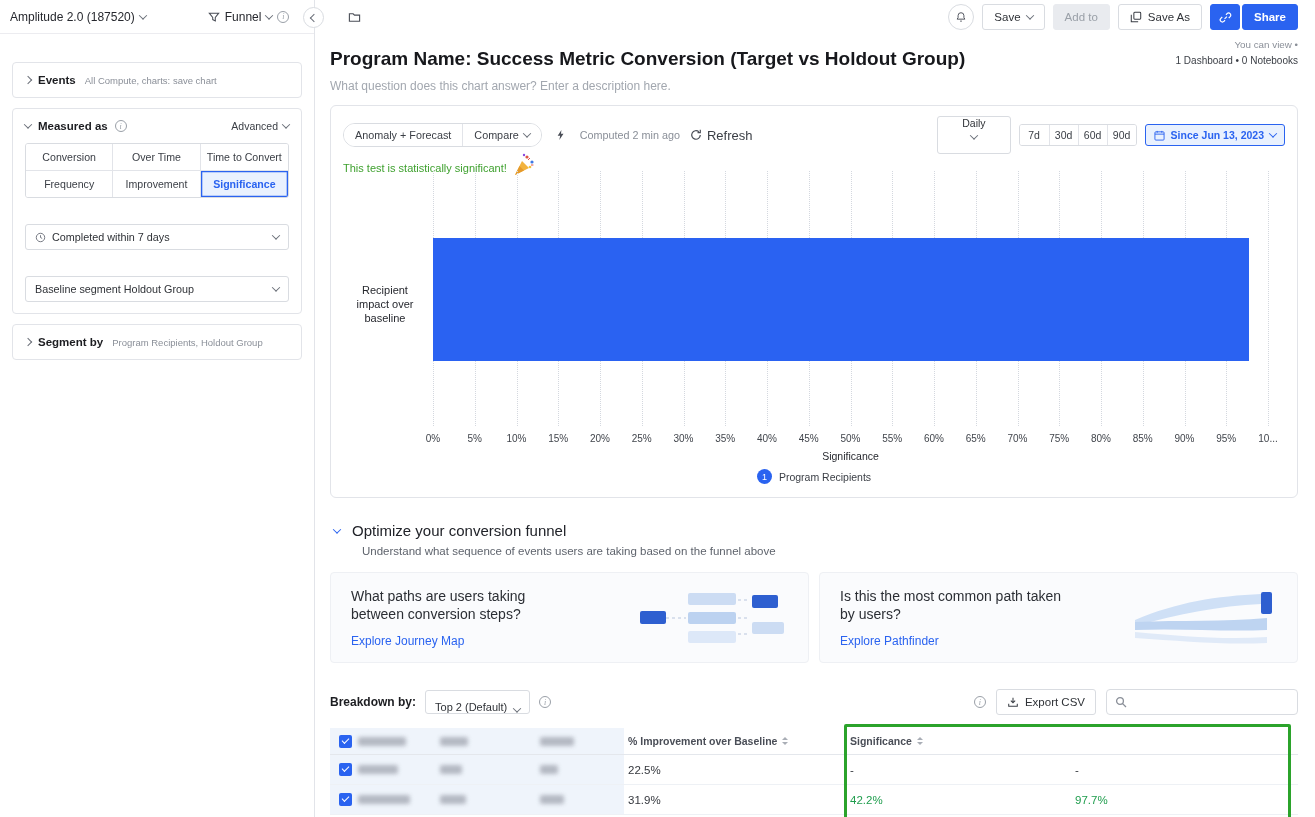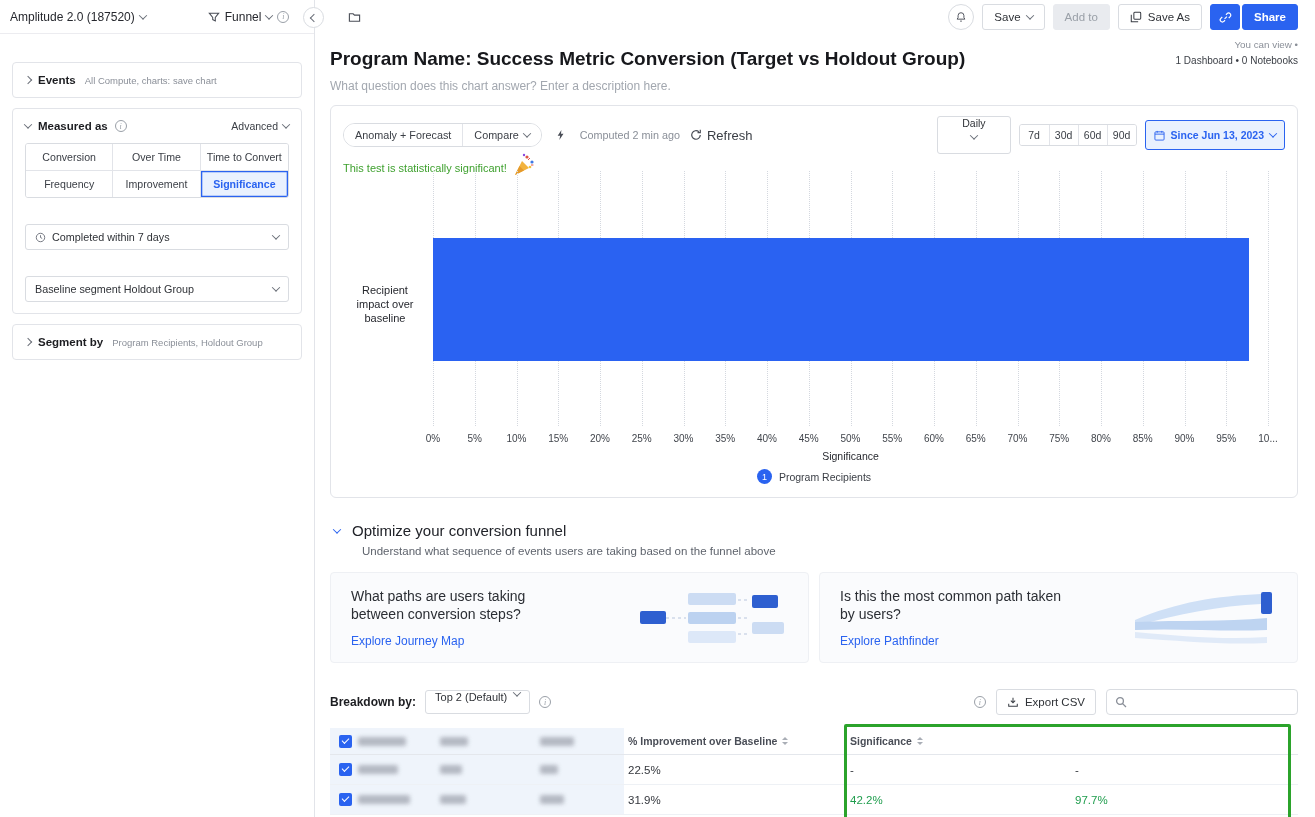--- a/index.html
+++ b/index.html
@@ -60,21 +60,21 @@
   .ct-row { display:flex; align-items:center; gap:10px; padding:10px 12px 0 12px; }
   .pill-group { display:inline-flex; border:1px solid #d9dce1; border-radius:13px; overflow:hidden; }
   .pill { background:#fff; border:none; font-family:inherit; font-size:10.8px; color:#3a3e45; padding:5px 11px; display:inline-flex; align-items:center; gap:5px; cursor:pointer; }
   .pill + .pill { border-left:1px solid #e2e4e9; }
   .computed { font-size:10.8px; color:#8a8f98; }
   .refresh { display:inline-flex; align-items:center; gap:5px; font-size:13px; color:#3a3e45; background:none; border:none; cursor:pointer; font-family:inherit; }
   .btn.sm { height:38px; font-size:10.5px; padding:0 24px; gap:5px;flex-direction:column; }
   .seg-group { display:inline-flex; border:1px solid #d9dce1; border-radius:3px; overflow:hidden; height:22px; }
   .seg { background:#fff; border:none; font-family:inherit; font-size:10.5px; color:#3a3e45; width:29px; cursor:pointer; }
   .seg + .seg { border-left:1px solid #e2e4e9; }
-  .date-btn { display:inline-flex; align-items:center; gap:6px; height:30px; border:1px solid #2a63f0; background:#e9f1fe; color:#2a63f0; border-radius:3px; padding:0 8px; font-size:10.5px; font-weight:700; font-family:inherit; cursor:pointer; }
+  .date-btn { display:inline-flex; align-items:center; gap:6px; height:22px; border:1px solid #2a63f0; background:#e9f1fe; color:#2a63f0; border-radius:3px; padding:0 8px; font-size:10.5px; font-weight:700; font-family:inherit; cursor:pointer; }
   .sig-note-row { display:flex; align-items:center; gap:4px; padding:1px 12px; }
   .sig-note { font-size:11px; color:#3fa12f; font-weight:400; }
   .party { position:relative; top:-3px; }
 
   .plot { position:absolute; left:102px; right:29px; top:65px; height:255px; }
   .gridline { position:absolute; top:0; bottom:0; width:0; border-left:1px dotted #d4d8df; }
   .bar { position:absolute; left:0; top:67px; height:123px; background:#2a62f2; z-index:2; }
   .ylabel { position:absolute; left:18px; top:178px; width:72px; text-align:center; font-size:11px; color:#26282e; line-height:1.25; }
   .xticks { position:absolute; left:102px; right:29px; top:327px; height:13px; }
   .xtick { position:absolute; transform:translateX(-50%); font-size:10px; color:#41454c; white-space:nowrap; }
@@ -89,21 +89,21 @@
   .opt-sub { margin-top:6px; margin-left:32px; font-size:11.5px; color:#5f646d; }
   .cards { display:flex; gap:10px; margin-top:15px; }
   .card { flex:1; background:#fafbfd; border:1px solid #eef0f4; border-radius:4px; padding:14px 20px; display:flex; align-items:center; cursor:pointer; }
   .card-q { font-size:14px; color:#2b2e34; line-height:1.3; max-width:225px; }
   .card-link { margin-top:11px; font-size:12px; color:#2a63f0; cursor:pointer; }
   .card-art { margin-left:auto; flex:0 0 auto; }
 
   
   .bd-head { margin-top:26px; display:flex; align-items:center; gap:9px; }
   .bd-label { font-size:12px; font-weight:700; color:#1c1d21; }
-  .bd-select { border:1px solid #d9dce1; border-radius:3px; height:24px; display:inline-flex; align-items:flex-start; gap:7px; padding:0 9px; font-size:11px; color:#2f3237; background:#fff; font-family:inherit; cursor:pointer; }
+  .bd-select { border:1px solid #d9dce1; border-radius:3px; height:24px; display:inline-flex; align-items:flex-end; gap:7px; padding:0 9px; font-size:11px; color:#2f3237; background:#fff; font-family:inherit; cursor:pointer; }
   .bd-right { margin-left:auto; display:flex; align-items:center; gap:10px; }
   .export-btn { display:inline-flex; align-items:center; gap:6px; border:1px solid #d9dce1; border-radius:3px; height:26px; padding:0 10px; font-size:11.5px; color:#2f3237; background:#fff; font-family:inherit; cursor:pointer; }
   .search-box { display:flex; align-items:center; gap:6px; width:192px; height:26px; border:1px solid #d9dce1; border-radius:4px; padding:0 8px; background:#fff; }
   .search-box input { border:none; outline:none; flex:1; font-size:11px; font-family:inherit; min-width:0; }
 
   .table-wrap { position:relative; margin-top:13px; }
   .thead-row, .trow { display:grid; grid-template-columns:24px 82px 100px 88px 222px 225px 1fr; align-items:center; }
   .thead-row { height:27px; border-bottom:1px solid #e4e7ec; }
   .trow { height:30px; border-bottom:1px solid #eef1f5; }
   .cell { padding-left:4px; height:100%; display:flex; align-items:center; }

